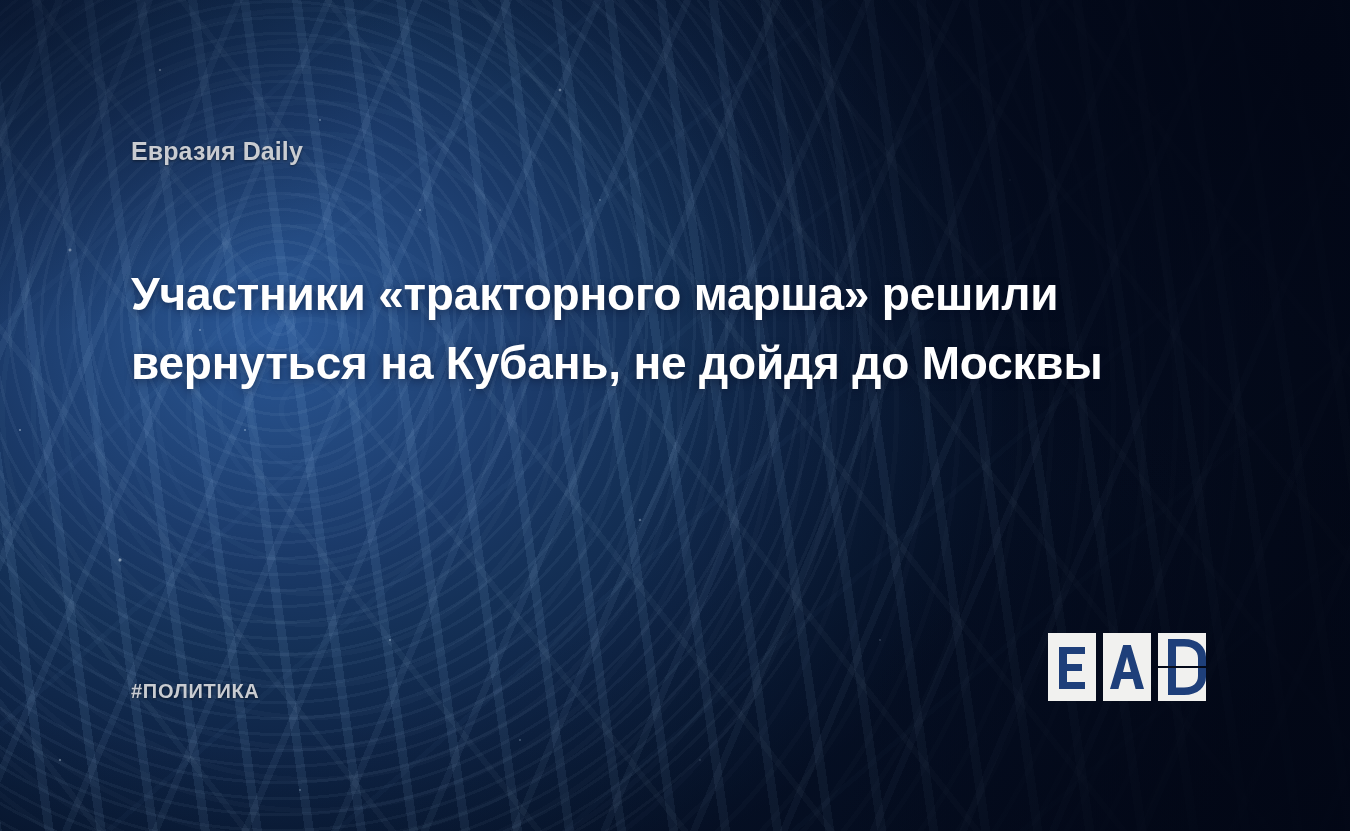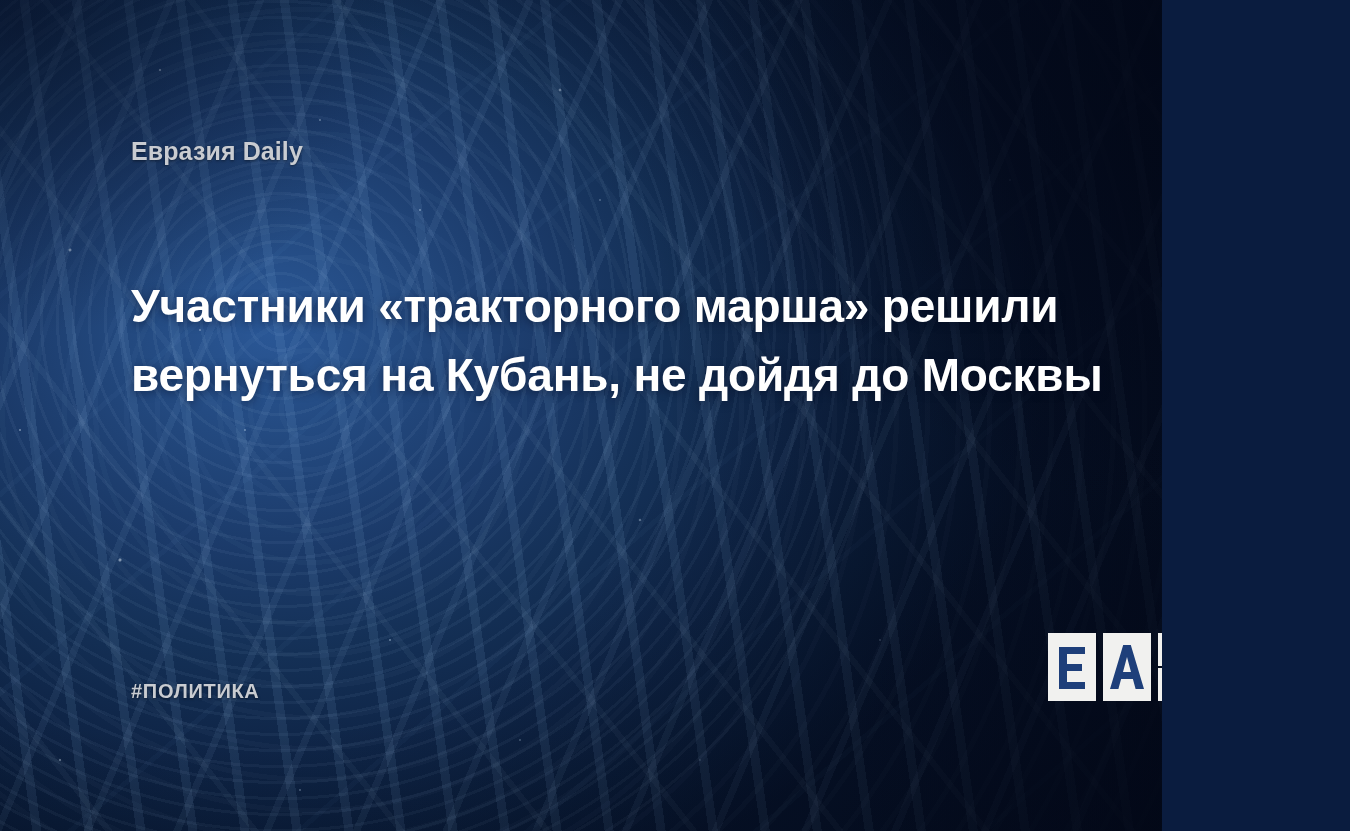--- a/index.html
+++ b/index.html
@@ -9,21 +9,21 @@
     width:1350px;
     height:831px;
     overflow:hidden;
     background:#0a1c3f;
     font-family:"Liberation Sans", sans-serif;
   }
 
   
   .card{
     position:relative;
-    width:1162px;
+    width:1350px;
     height:831px;
     overflow:hidden;
     background:#0d2150;
   }
 
   
   .bg-base{
     position:absolute; inset:0;
     background:
       radial-gradient(ellipse 780px 620px at 270px 330px,
@@ -146,21 +146,21 @@
     font-size:25px;
     font-weight:bold;
     letter-spacing:.1px;
     color:#c9ccd1;
     text-shadow:0 1px 3px rgba(0,0,0,.45);
     white-space:nowrap;
   }
 
   .headline{
     position:absolute;
-    left:131px; top:272px;
+    left:131px; top:260px;
     width:1070px;
     color:#ffffff;
     font-size:46px;
     font-weight:bold;
     line-height:1.49;
     letter-spacing:-.2px;
     text-shadow:0 2px 8px rgba(0,10,32,.50);
   }
 
   .tag{

